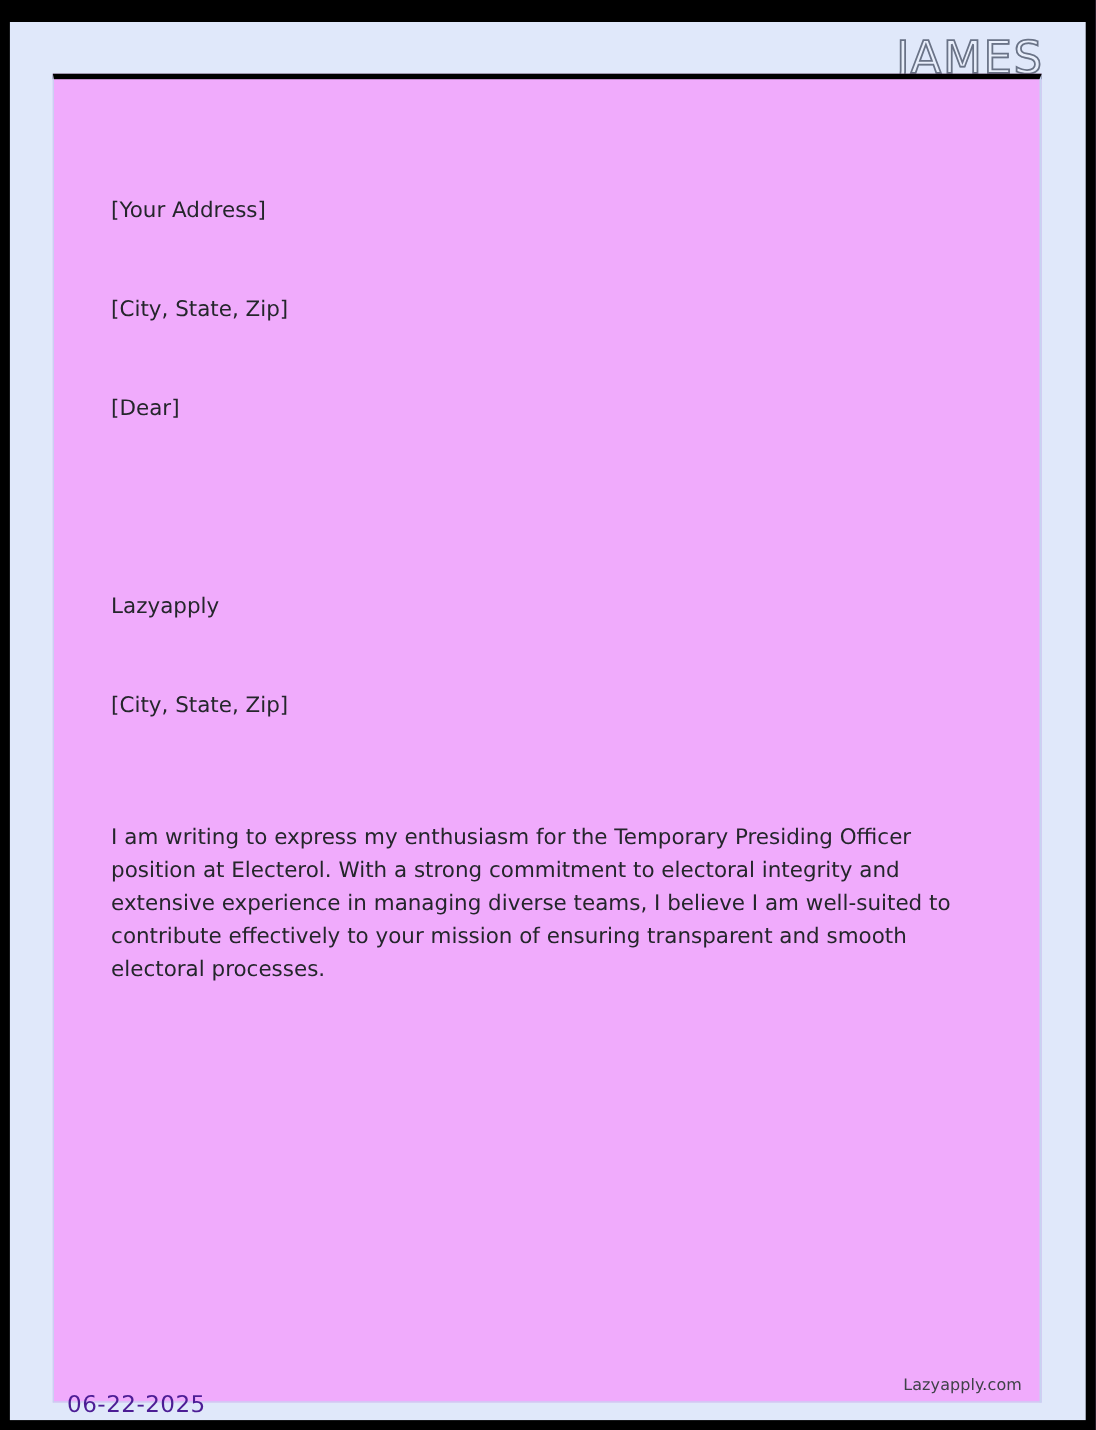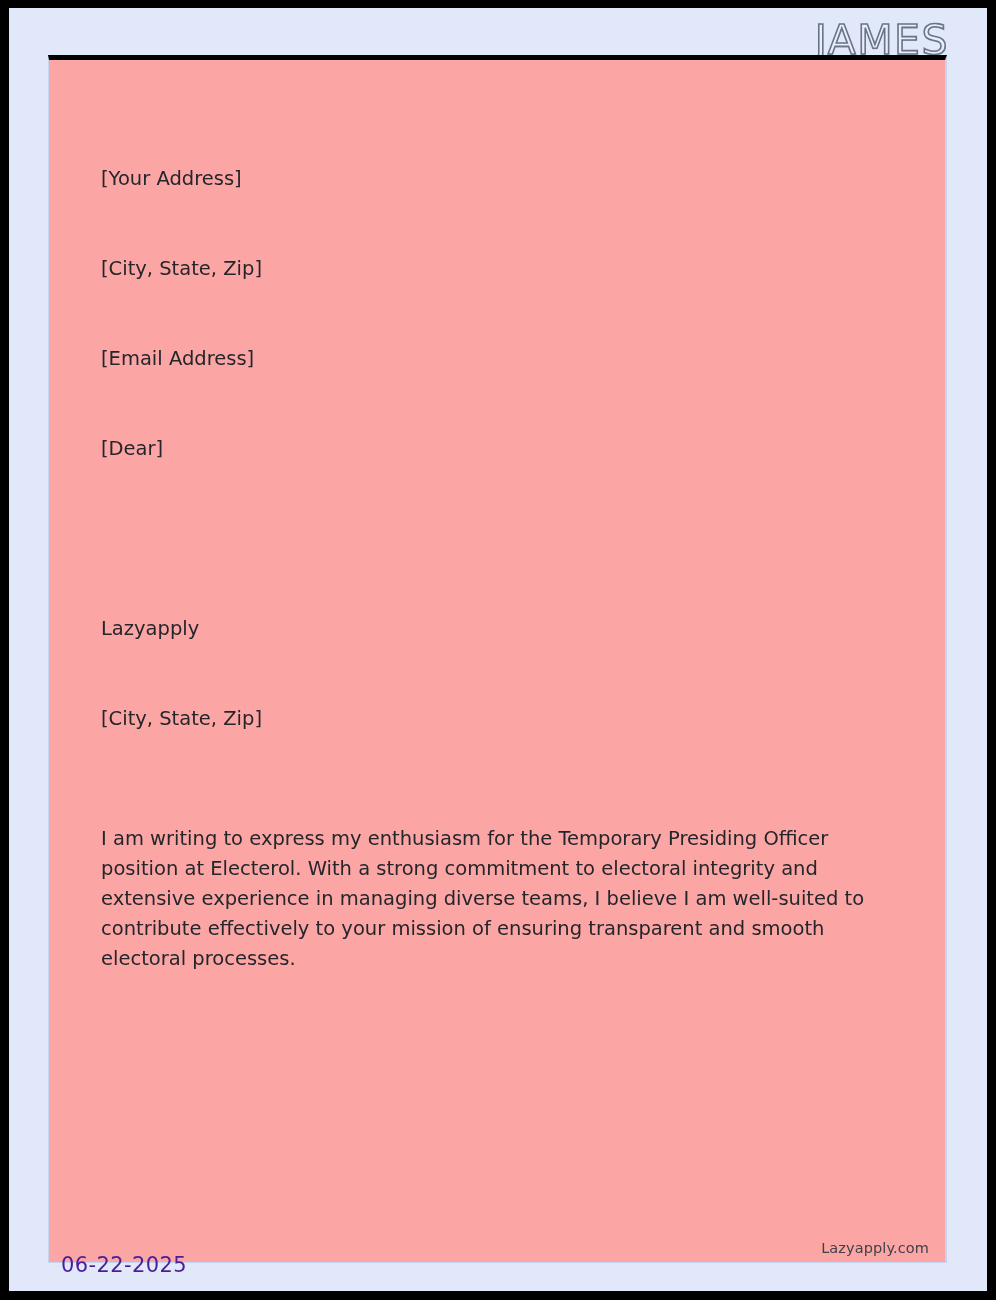--- a/index.html
+++ b/index.html
@@ -16,21 +16,21 @@
 
   
   .page-frame {
     position: absolute;
     left: 0;
     top: 0;
     width: 996px;
     height: 1300px;
     background: #000000;
     box-sizing: border-box;
-    padding: 8px 9px 9px 9px;
+    padding: 20px 9px 9px 9px;
   }
   .page-bg {
     position: relative;
     width: 100%;
     height: 100%;
     background: #e0e8fa;
     box-sizing: border-box;
   }
 
   
@@ -50,21 +50,21 @@
     white-space: nowrap;
   }
 
   
   .sheet {
     position: absolute;
     left: 39px;
     top: 47px;
     width: 899px;
     height: 1208px;
-    background: #fca5a5;
+    background: #f0abfc;
     border-top: 5px solid #000000;
     border-left: 1px solid #c6d4f0;
     border-right: 2px solid #c6d4f0;
     border-bottom: 1px solid #c6d4f0;
     box-sizing: border-box;
   }
 
   .letter-body {
     position: absolute;
     left: 52px;
@@ -121,21 +121,20 @@
 
     <div class="letterhead">JAMES</div>
 
     <div class="sheet">
 
       <div class="letter-body">
 
         <div class="block">
           <span class="line">[Your Address]</span>
           <span class="line">[City, State, Zip]</span>
-          <span class="line">[Email Address]</span>
           <span class="line">[Dear]</span>
         </div>
 
         <div class="block">
           <span class="line">Lazyapply</span>
           <span class="line">[City, State, Zip]</span>
         </div>
 
 
         <p class="paragraph">I am writing to express my enthusiasm for the Temporary Presiding Officer position at Electerol. With a strong commitment to electoral integrity and extensive experience in managing diverse teams, I believe I am well-suited to contribute effectively to your mission of ensuring transparent and smooth electoral processes.</p>

